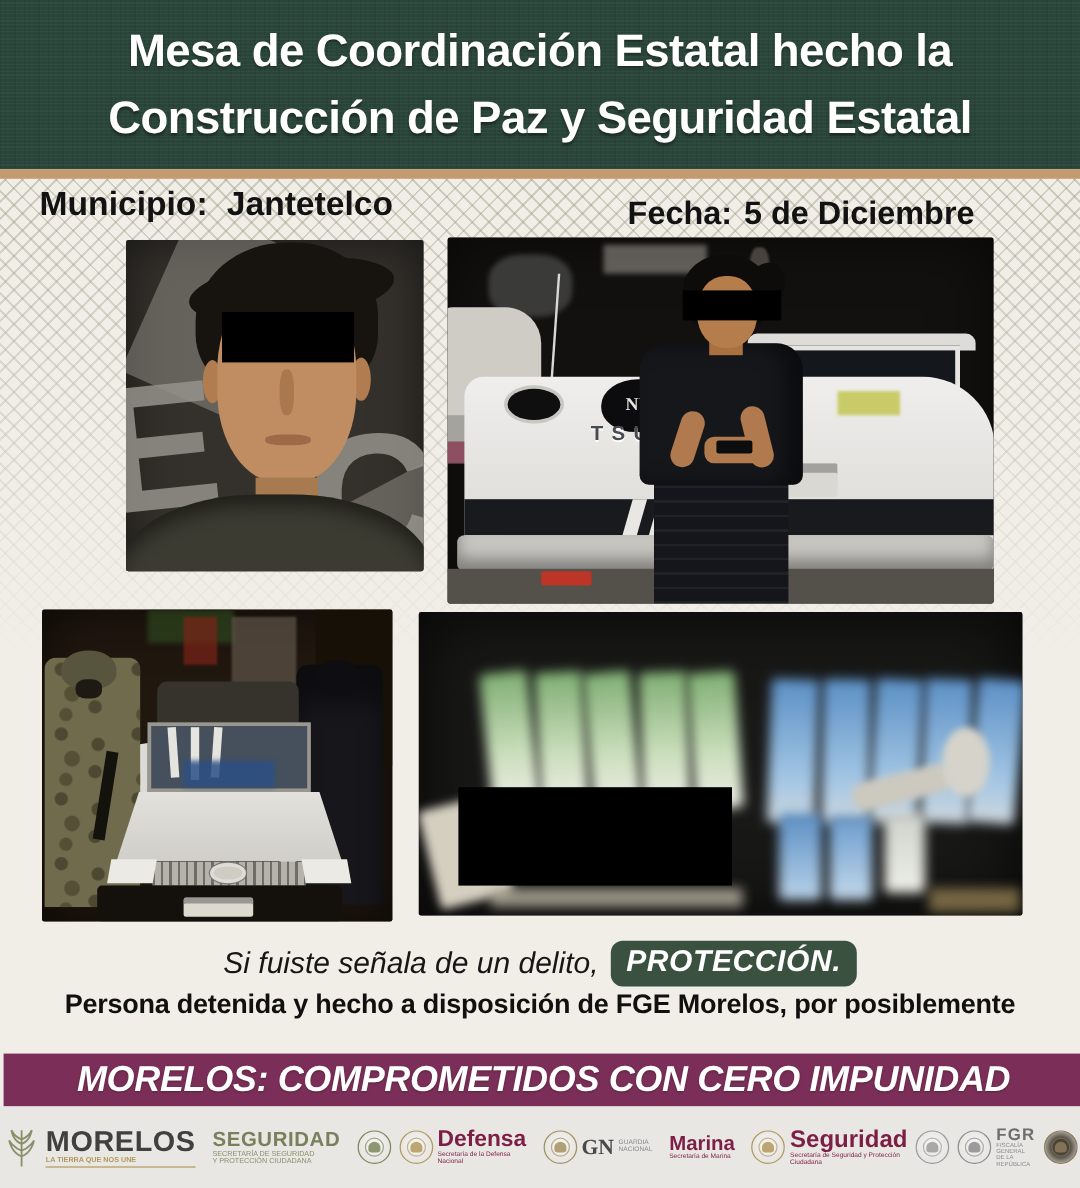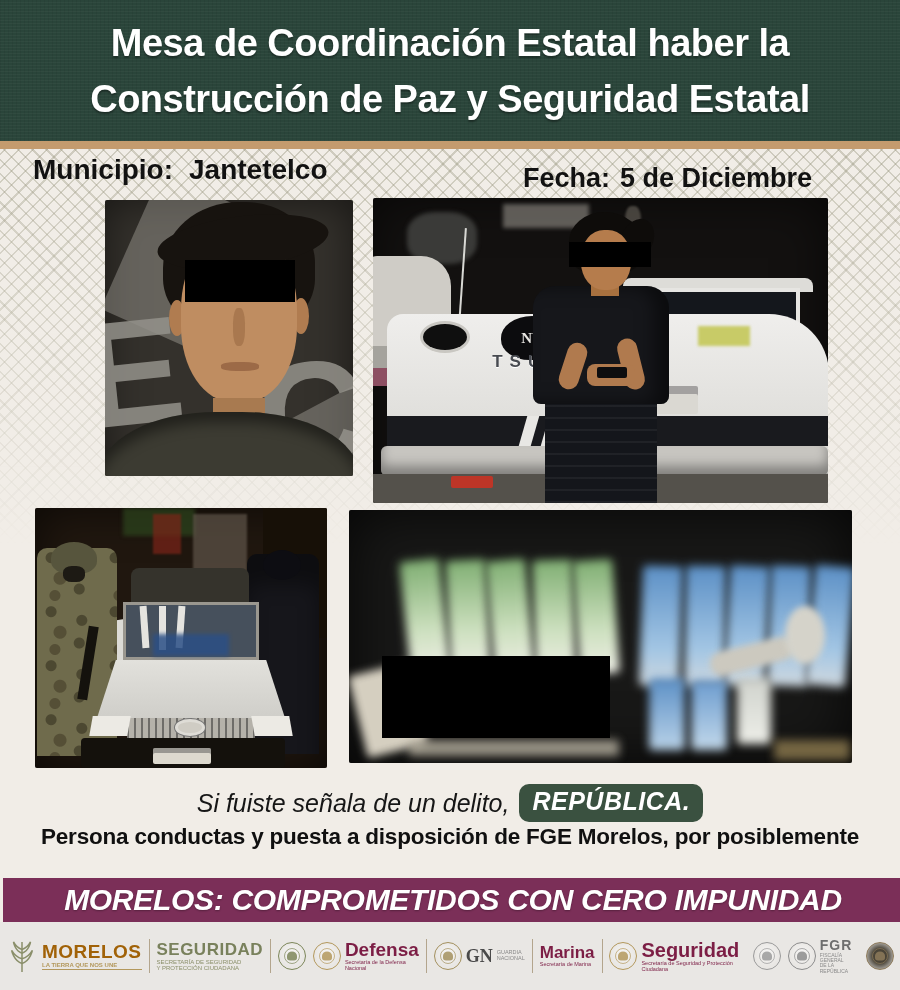--- a/index.html
+++ b/index.html
@@ -204,21 +204,21 @@
                text-shadow:0 1px 2px rgba(0,0,0,.3); }
 
   
   .footer {
     position:absolute; left:0; top:922px; width:900px; height:68px; background:#e9e7e4;
     display:flex; align-items:center; justify-content:center; gap:7px; padding:0 6px;
   }
   .fitem { display:flex; align-items:center; gap:4px; }
   .fdiv { width:1px; height:34px; background:#b3a58d; }
   .stack { display:flex; flex-direction:column; line-height:1.05; }
-  .t-morelos { font-size:19px; font-weight:bold; color:#a16207; letter-spacing:.5px; }
+  .t-morelos { font-size:24px; font-weight:bold; color:#404040; letter-spacing:.5px; }
   .s-morelos { font-size:6px; font-weight:bold; color:#b3985c; border-bottom:1px solid #b3985c; padding-bottom:1px; }
   .t-seg   { font-size:17px; font-weight:bold; color:#79815c; letter-spacing:.5px; }
   .s-seg   { font-size:6px; color:#8a8f6a; }
   .t-mar   { font-size:17px; font-weight:bold; color:#7c1e45; }
   .s-mar   { font-size:5.5px; color:#7c1e45; }
   .t-gn    { font-size:18px; font-weight:bold; color:#4a4a4a; font-family:"Liberation Serif",serif; }
   .s-gn    { font-size:5.5px; color:#8a8a8a; }
   .t-fgr   { font-size:14px; font-weight:bold; color:#6e6e6e; letter-spacing:1px; }
   .s-fgr   { font-size:5px; color:#8a8a8a; }
   .seal { display:inline-block; width:28px; height:28px; border-radius:50%; border:1.6px solid var(--c);
@@ -229,21 +229,21 @@
                   transform:translate(-50%,-50%); background:var(--c); border-radius:50% 50% 30% 30%; opacity:.85; }
   .seal.dark { background:radial-gradient(circle at 50% 50%, #4a4438 40%, rgba(255,255,255,.4)); }
   .emblem-svg { width:32px; height:38px; flex:none; }
 </style>
 </head>
 <body>
 
 <div class="poster">
 
   <div class="hdr">
-    <div class="t">Mesa de Coordinación Estatal haber la</div>
+    <div class="t">Mesa de Coordinación Estatal hecho la</div>
     <div class="t">Construcción de Paz y Seguridad Estatal</div>
   </div>
   <div class="tanbar"></div>
   <div class="pattern"></div>
 
   <div class="info-muni"><span>Municipio:</span><span class="val">Jantetelco</span></div>
   <div class="info-fecha"><span>Fecha:</span><span class="val">5 de Diciembre</span></div>
 
   <div class="ph ph1">
     <div class="p1-streak" style="left:22px;top:-16px;width:92px;height:150px;transform:rotate(24deg);"></div>
@@ -342,24 +342,24 @@
     <div class="p4-wpk"></div>
     <div class="p4-band"></div>
     <div class="p4-syr-stem"></div>
     <div class="p4-syr-disc"></div>
     <div class="p4-tan"></div>
     <div class="p4-censor"></div>
   </div>
 
   <div class="victim">
     <span class="pre">Si fuiste señala de un delito,</span>
-    <span class="badge">REPÚBLICA.</span>
+    <span class="badge">PROTECCIÓN.</span>
   </div>
   <div class="body-txt">
-    <div>Persona conductas y puesta a disposición de FGE Morelos, por posiblemente</div>
+    <div>Persona detenida y hecho a disposición de FGE Morelos, por posiblemente</div>
   </div>
 
   <div class="banner">
     <div class="t">MORELOS: COMPROMETIDOS CON CERO IMPUNIDAD</div>
   </div>
 
   <div class="footer">
 
     <div class="fitem">
       <svg class="emblem-svg" viewBox="0 0 34 40">

